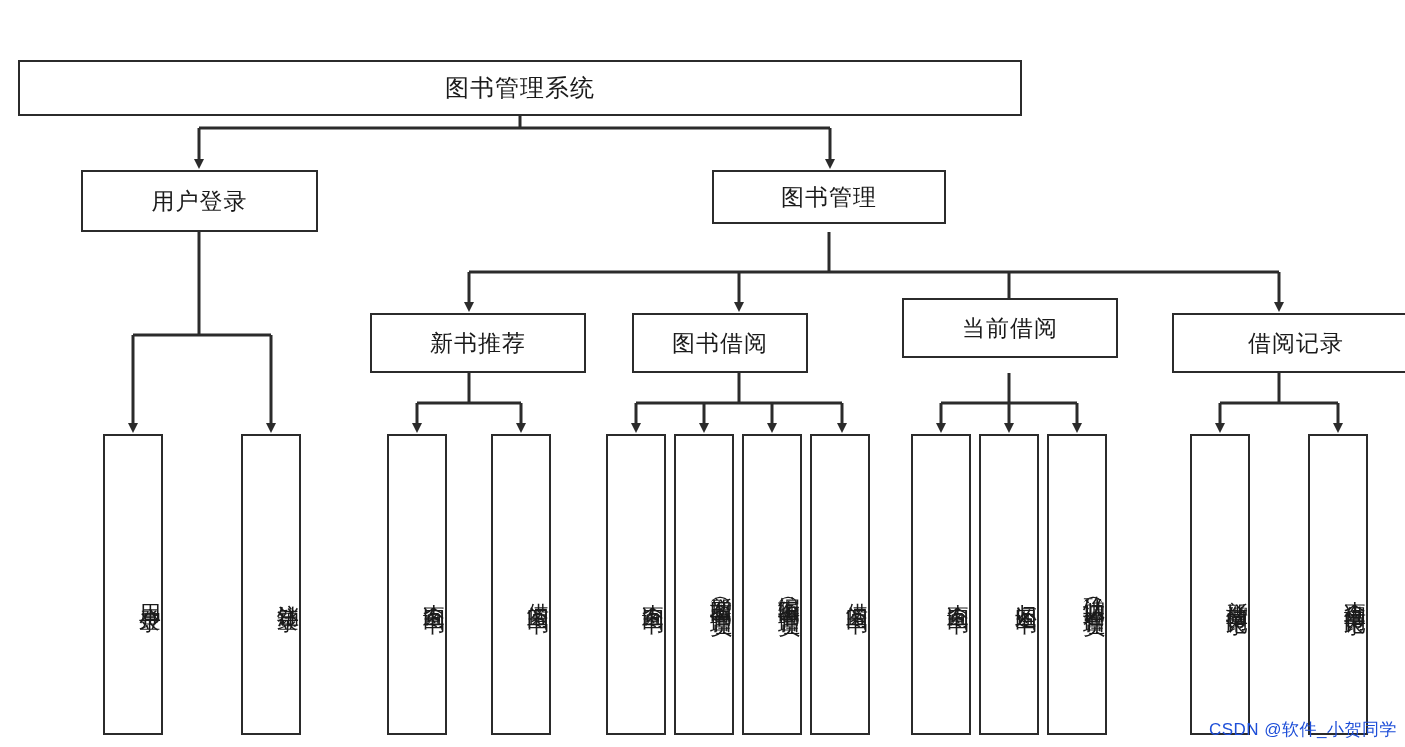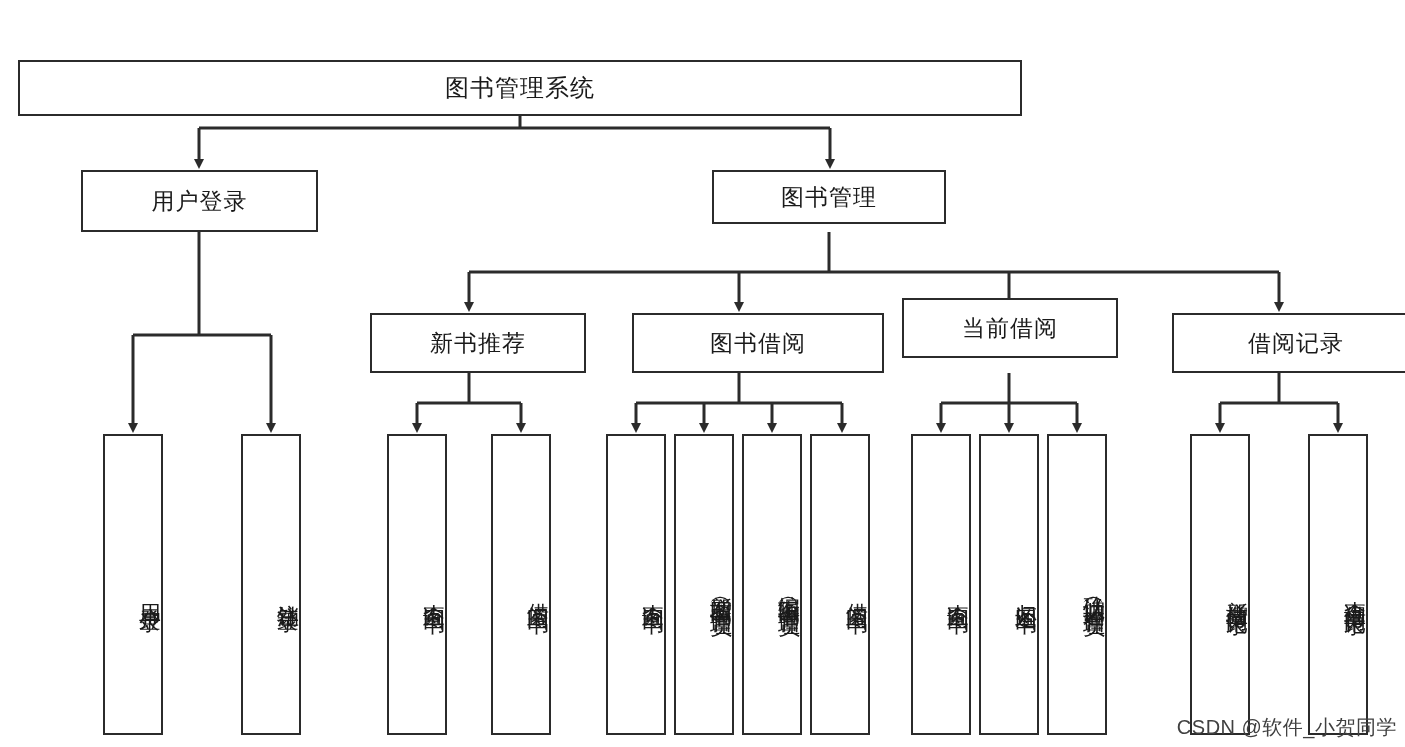--- a/index.html
+++ b/index.html
@@ -54,22 +54,22 @@
   }
   .node.vert .vtext {
     writing-mode: vertical-rl;
     text-orientation: upright;
     white-space: nowrap;
   }
   .watermark {
     position: absolute;
     right: 8px;
     bottom: 6px;
-    font-size: 20px;
-    color: #404040;
+    font-size: 17px;
+    color: #1d4ed8;
     white-space: nowrap;
     letter-spacing: 0.5px;
   }
 </style>
 </head>
 <body>
 
 <div id="canvas">
 
   <svg id="edges" viewBox="0 0 1405 747">
@@ -130,21 +130,21 @@
   <div class="node horiz" style="left:81px; top:170px; width:237px; height:62px;">
     <span>用户登录</span>
   </div>
   <div class="node horiz" style="left:712px; top:170px; width:234px; height:54px;">
     <span>图书管理</span>
   </div>
 
   <div class="node horiz" style="left:362px; top:313px; width:216px; height:60px;margin-left:8px;">
     <span>新书推荐</span>
   </div>
-  <div class="node horiz" style="left:632px; top:313px; width:252px; height:60px;justify-content:center;">
+  <div class="node horiz" style="left:632px; top:313px; width:176px; height:60px;justify-content:center;">
     <span>图书借阅</span>
   </div>
   <div class="node horiz" style="left:902px; top:298px; width:216px; height:60px;">
     <span>当前借阅</span>
   </div>
   <div class="node horiz" style="left:1172px; top:313px; width:248px; height:60px;">
     <span>借阅记录</span>
   </div>
 
   <div class="node vert" style="left:103px; top:434px; width:60px; height:301px;">

